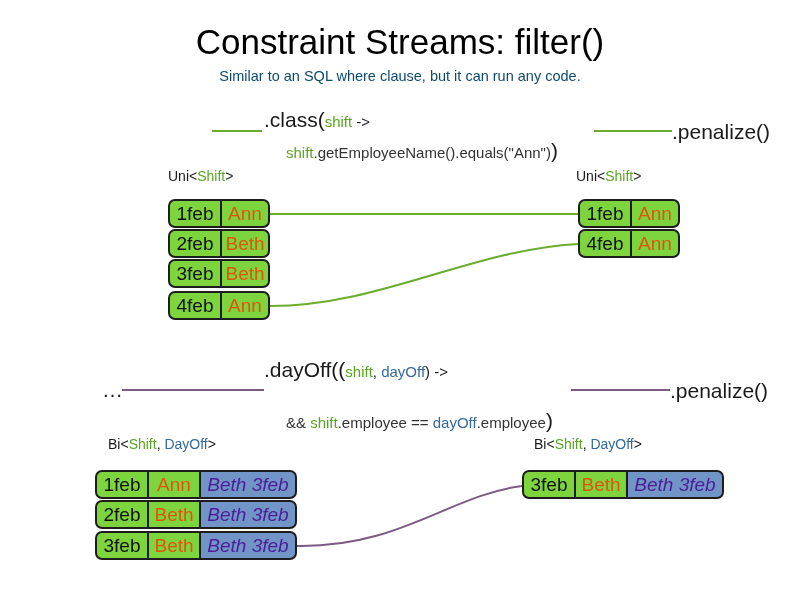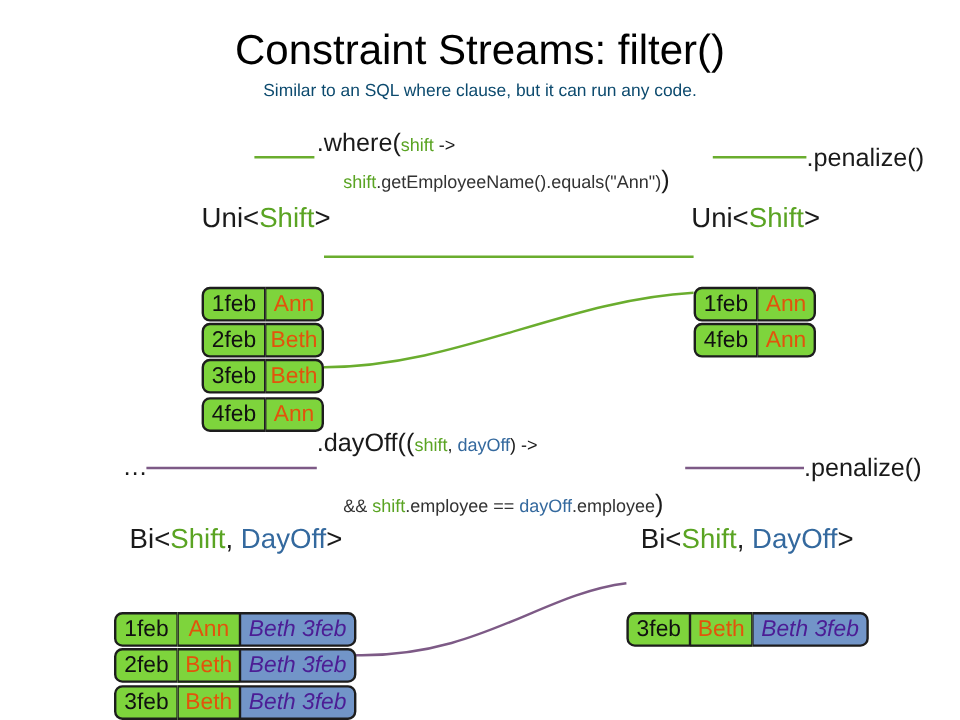--- a/index.html
+++ b/index.html
@@ -19,27 +19,27 @@
     position:absolute;left:0;top:68px;width:800px;text-align:center;
     font-size:14.5px;color:#0c4a6e;
   }
 
   .codeline{position:absolute;font-size:21px;color:#1a1a1a;white-space:nowrap;}
   .code-sm{font-size:15px;color:#333;white-space:nowrap;position:absolute;}
   .g{color:#5aa423;}
   .b{color:#34699e;}
   .paren{font-size:21px;color:#1a1a1a;}
 
-  .hdr{position:absolute;font-size:23px;color:#1a1a1a;white-space:nowrap;}
+  .hdr{position:absolute;font-size:14px;color:#1a1a1a;white-space:nowrap;}
 
   .tuple{position:absolute;display:flex;align-items:stretch;height:29px;}
   .cell{
     box-sizing:border-box;height:29px;display:flex;align-items:center;
     justify-content:center;border:2px solid #1d1d1d;border-radius:7px;
-    font-size:19px;line-height:1;white-space:nowrap;padding:0 21px;margin-top:40px;
+    font-size:19px;line-height:1;white-space:nowrap;padding:0 21px;
   }
   .cell.green{background:#7ed43c;}
   .cell.blue{background:#7295c8;}
   .cell.date{color:#111111;}
   .cell.name{color:#e2540c;}
   .cell.dayoff{color:#4c1d95;font-style:italic;}
   .cell.left{border-top-right-radius:0;border-bottom-right-radius:0;border-right-width:1px;}
   .cell.midjoin{border-radius:0;border-left-width:1px;border-right-width:1px;}
   .cell.right{border-top-left-radius:0;border-bottom-left-radius:0;border-left-width:1px;}
 
@@ -64,21 +64,21 @@
 
     <line x1="571" y1="390" x2="670" y2="390" stroke="#7d5a86" stroke-width="2"></line>
 
     <path d="M 296 546 C 400 548, 450 495, 522 486" stroke="#7d5a86" stroke-width="2" fill="none"></path>
   </svg>
 
   <div class="title">Constraint Streams: filter()</div>
   <div class="subtitle">Similar to an SQL where clause, but it can run any code.</div>
 
 
-  <div class="codeline" style="left:264px;top:108px;"><span>.where(</span><span class="g" style="font-size:15px;">shift</span><span style="font-size:15px;"> -&gt;</span></div>
+  <div class="codeline" style="left:264px;top:108px;"><span>.class(</span><span class="g" style="font-size:15px;">shift</span><span style="font-size:15px;"> -&gt;</span></div>
 
   <div class="code-sm" style="left:286px;top:139px;"><span class="g">shift</span><span>.getEmployeeName().equals("Ann")</span><span class="paren">)</span></div>
 
   <div class="codeline" style="left:672px;top:120px;">.penalize()</div>
 
   <div class="hdr" style="left:168px;top:168px;"><span>Uni&lt;</span><span class="g">Shift</span><span>&gt;</span></div>
 
   <div class="hdr" style="left:576px;top:168px;"><span>Uni&lt;</span><span class="g">Shift</span><span>&gt;</span></div>
 
   <div class="tuple" style="left:168px;top:199px;">

